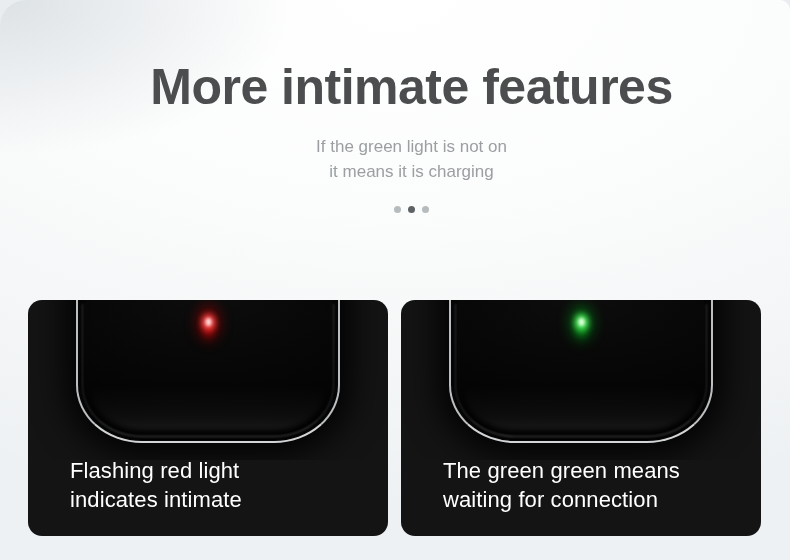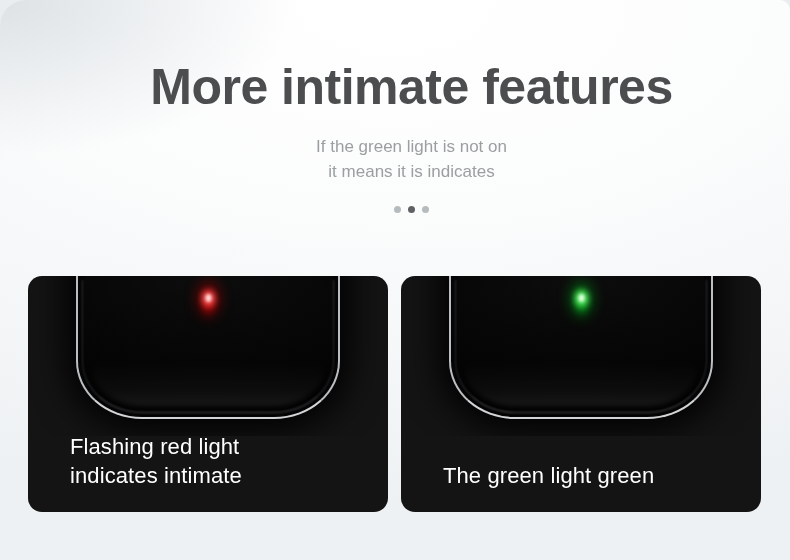--- a/index.html
+++ b/index.html
@@ -80,21 +80,21 @@
     background: #b6bbbe;
   }
   .dot.active {
     background: #5e6264;
   }
 
   
   .cards {
     position: absolute;
     left: 28px;
-    top: 276px;
+    top: 300px;
     width: 734px;
     display: flex;
     gap: 13px;
     z-index: 2;
   }
   .card {
     position: relative;
     width: 360px;
     height: 236px;
     background: #141414;
@@ -271,21 +271,21 @@
 </head>
 <body>
 
 <div class="page">
 
   <div class="header">
     <h1 class="headline">More intimate features</h1>
 
     <p class="subtitle">
       <span class="line">If the green light is not on</span>
-      <span class="line">it means it is indicates</span>
+      <span class="line">it means it is charging</span>
     </p>
 
     <div class="dots">
       <span class="dot"></span>
       <span class="dot active"></span>
       <span class="dot"></span>
     </div>
   </div>
 
   <div class="cards">
@@ -322,18 +322,19 @@
 
           <div class="led green">
             <span class="halo"></span>
             <span class="glow"></span>
             <span class="core"></span>
           </div>
         </div>
       </div>
 
       <div class="caption">
-        <span class="line">The green light green</span>
+        <span class="line">The green green means</span>
+        <span class="line">waiting for connection</span>
       </div>
     </div>
 
   </div>
 </div>
 
 </body></html>

